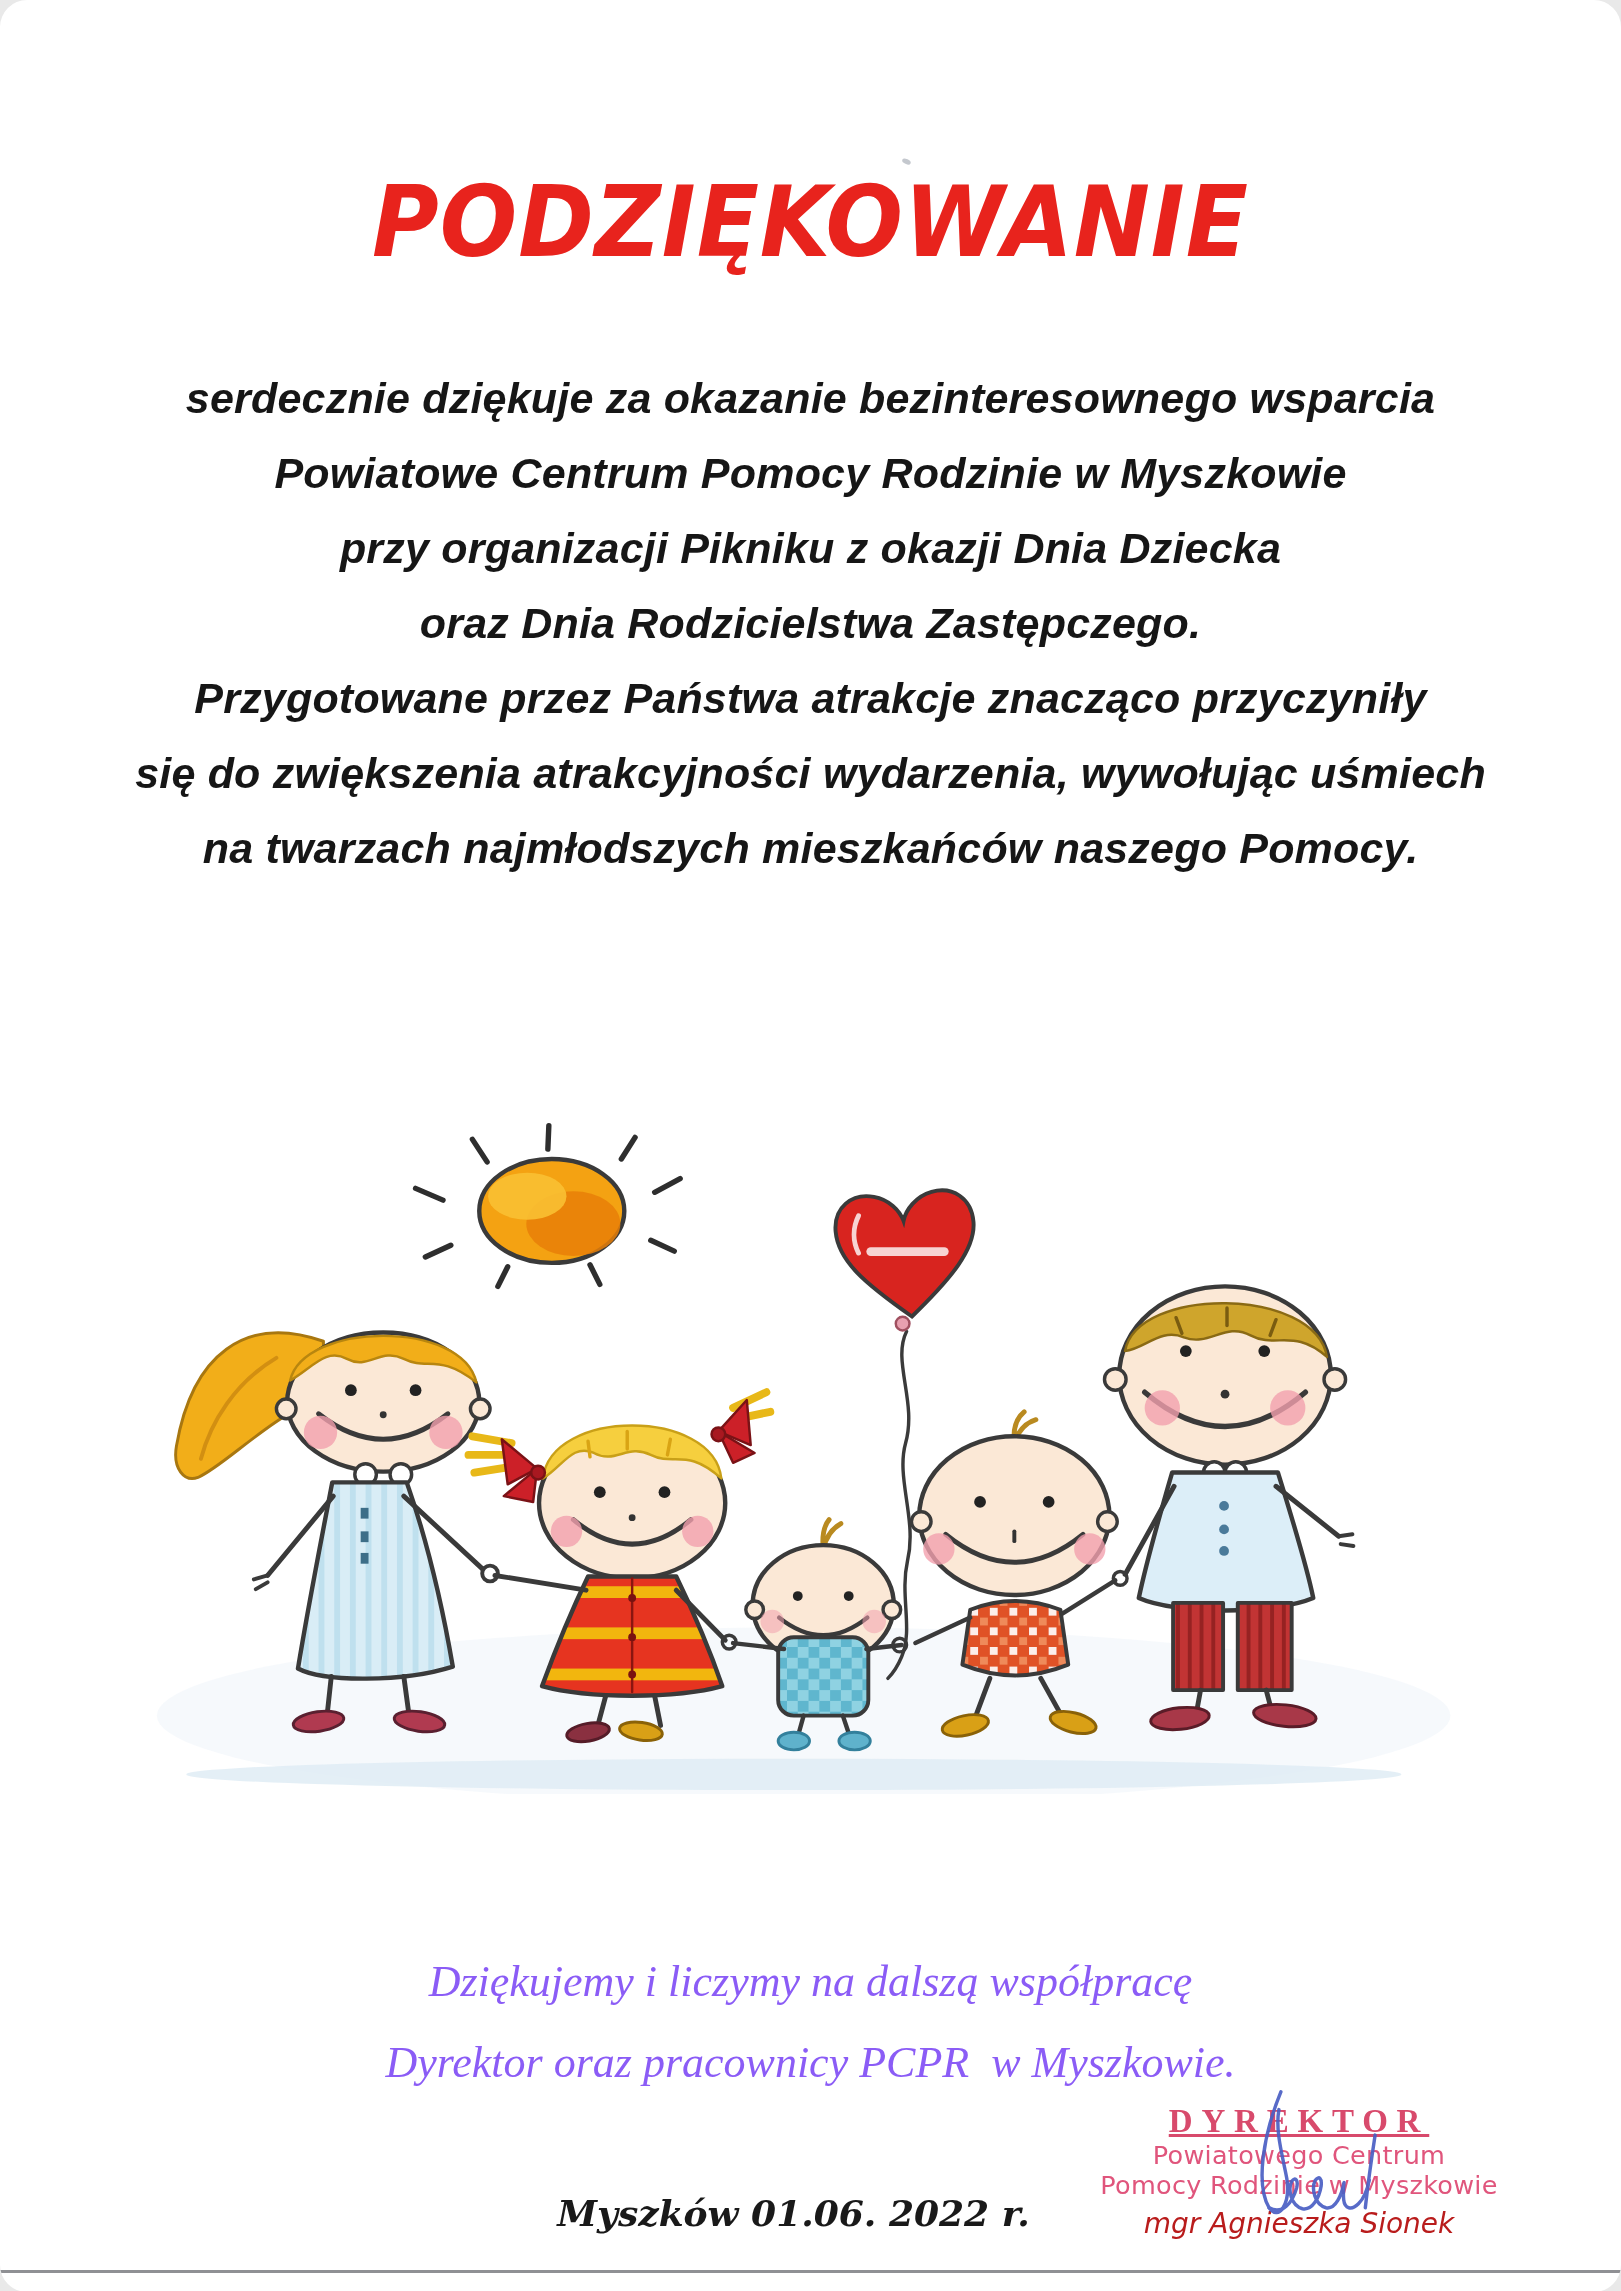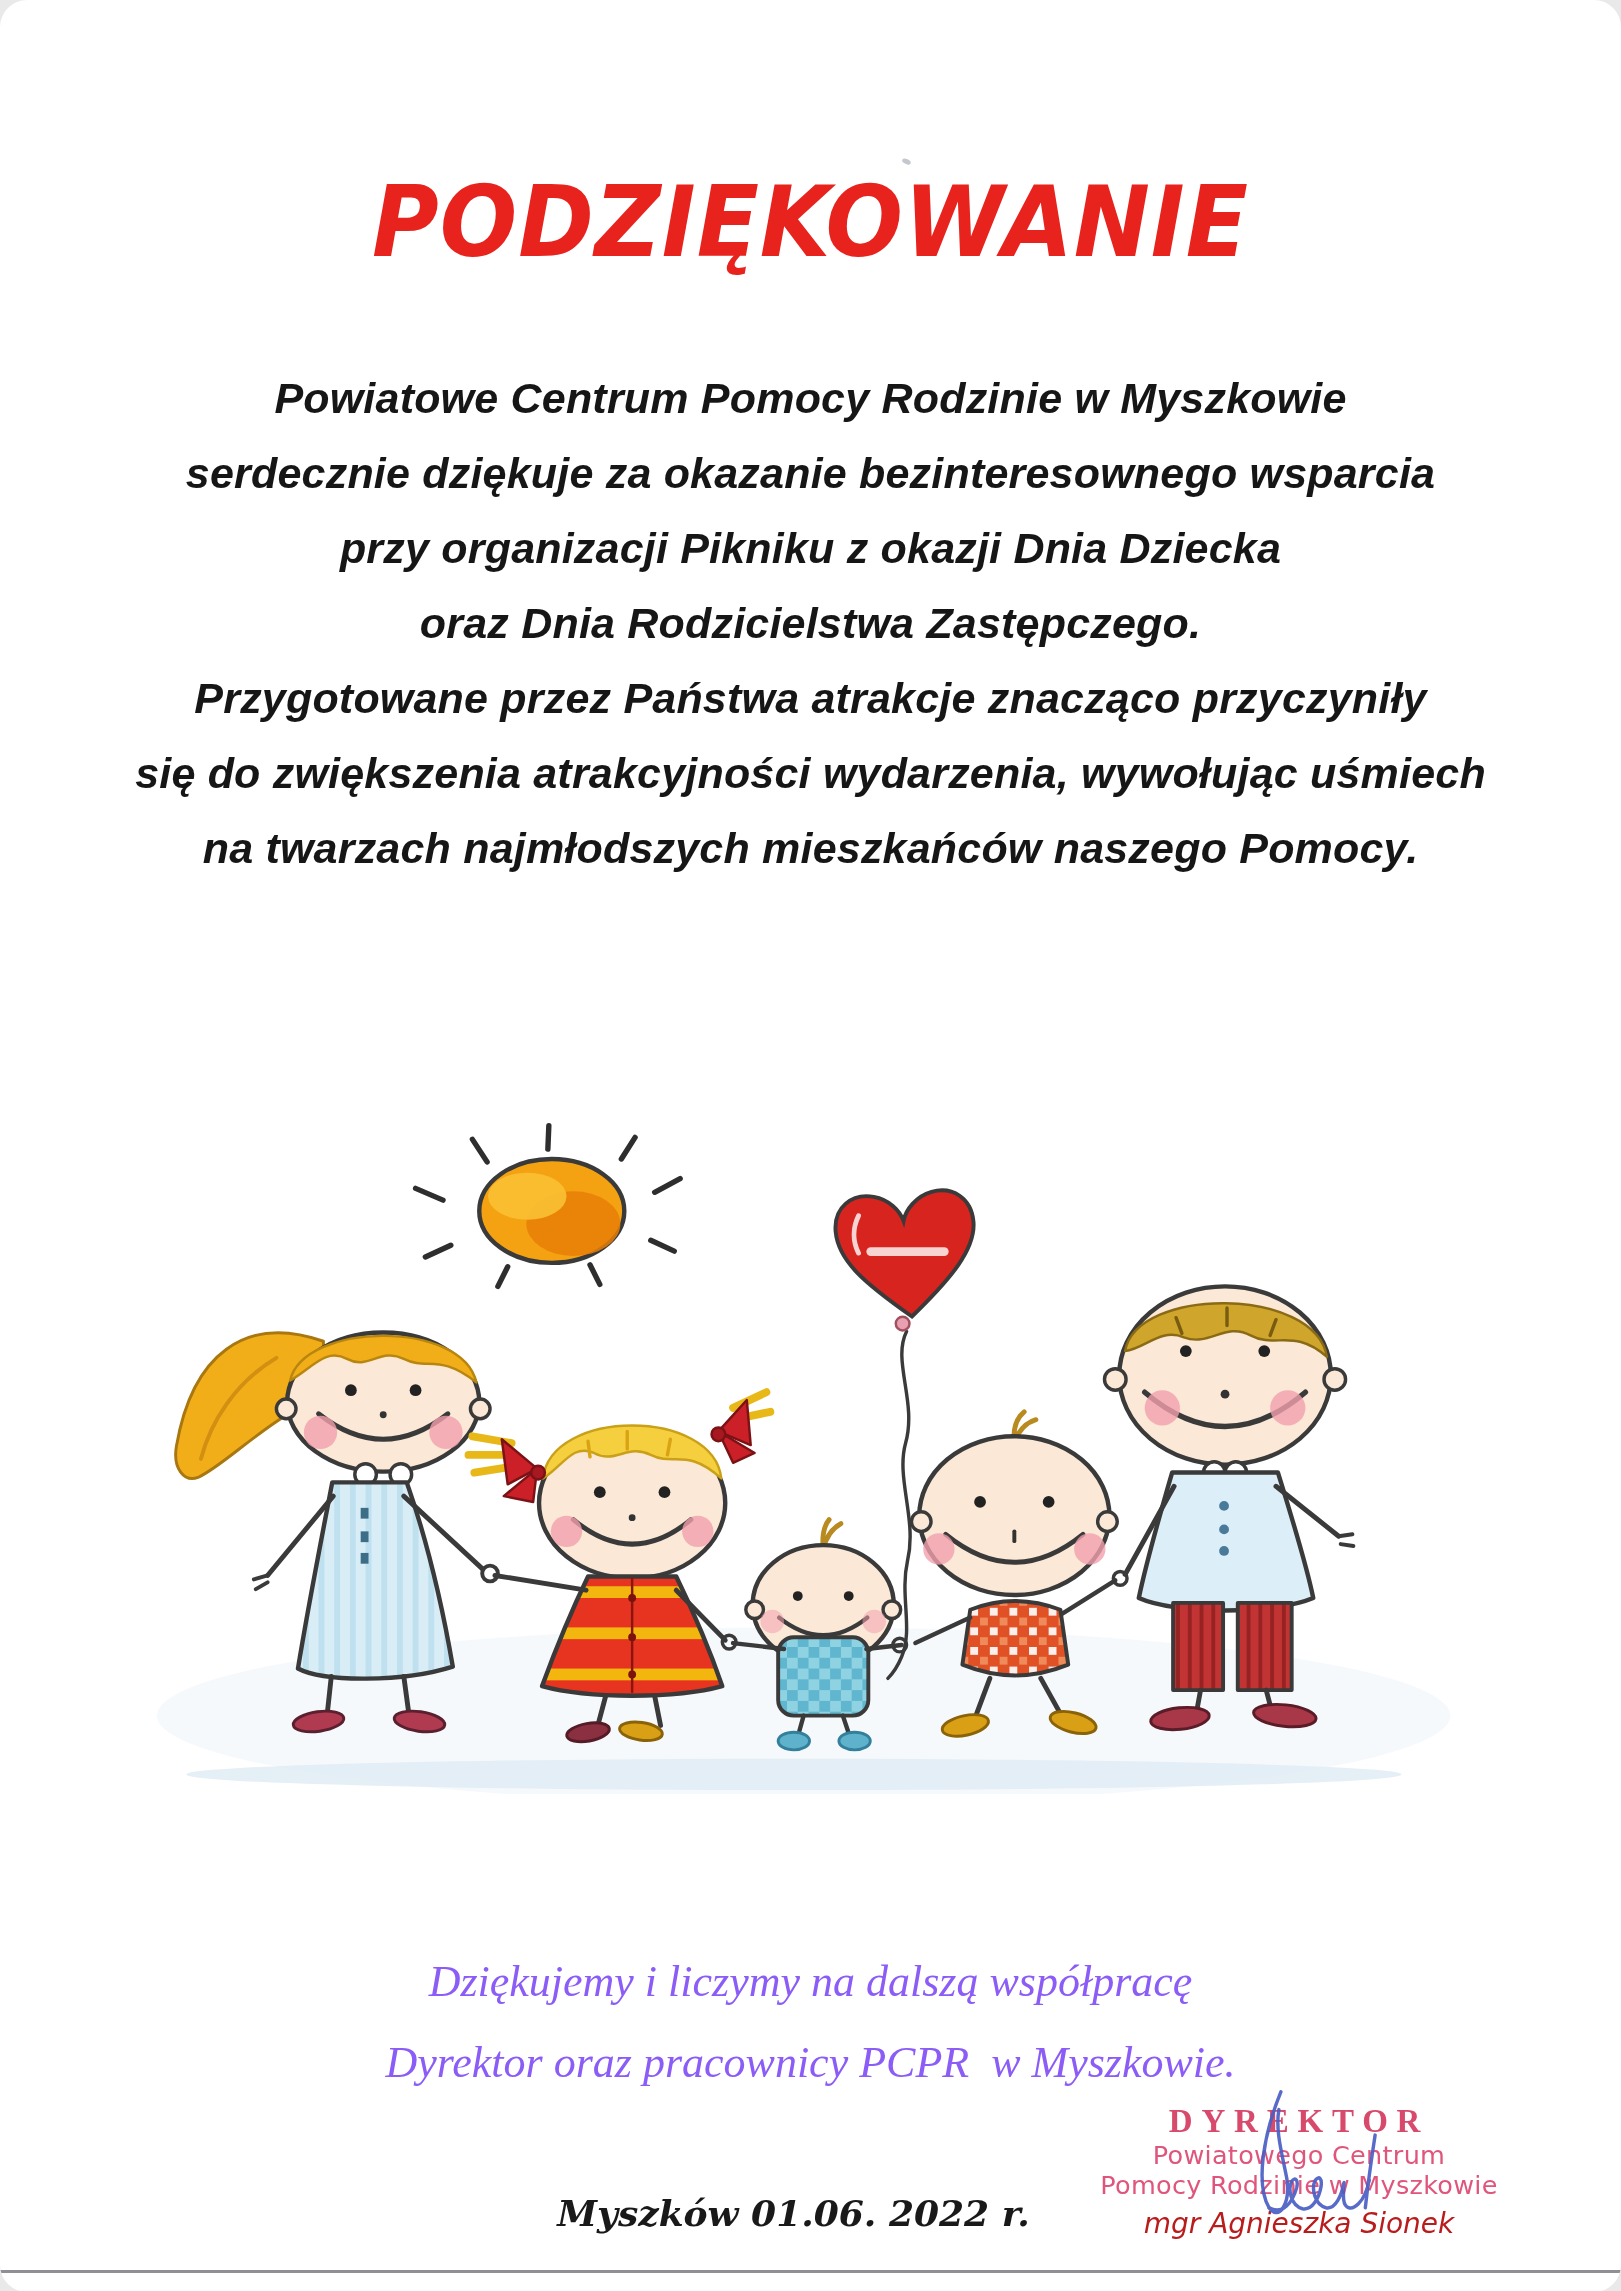--- a/index.html
+++ b/index.html
@@ -21,42 +21,42 @@
   .closing{
     position:absolute;left:0;width:1621px;text-align:center;
     font:italic 44px "Liberation Serif",serif;color:#8b5cf6;white-space:pre-wrap;
   }
   .closing-1{top:1956px;}
   .closing-2{top:2037px;}
   .stamp{
     position:absolute;left:1096px;top:2103px;width:406px;text-align:center;
     color:#e0557c;line-height:29px;
   }
-  .stamp-title{font:600 33px "Liberation Serif",serif;letter-spacing:8.8px;color:#d84a6c;line-height:37px;}
+  .stamp-title{font:600 33px "Liberation Serif",serif;letter-spacing:8.8px;color:#d84a6c;line-height:37px;text-decoration:underline;}
   .stamp-org{font:25.5px "DejaVu Sans",sans-serif;letter-spacing:0.3px;}
   .stamp-signer{font:italic 28px "DejaVu Sans",sans-serif;margin-top:7px;color:#b91c1c;}
   .signature-svg{position:absolute;left:1220px;top:2084px;}
   .date-line{
     position:absolute;top:2192px;left:0;right:82px;text-align:center;
     font:italic 700 36px "DejaVu Serif",serif;color:#191919;padding-left:48px;
   }
   .scan-line{position:absolute;top:2270px;left:0;width:1621px;height:2.9px;background:#8f9094;}
   .speck{position:absolute;left:902px;top:159px;width:8.8px;height:4.9px;background:#c4c8ce;border-radius:50%;transform:rotate(25deg);}
 </style>
 </head>
 <body>
 
 <div class="page">
 
   <div class="doc-title">PODZIĘKOWANIE</div>
   <div class="speck"></div>
 
   <div class="doc-body">
+    <div>serdecznie dziękuje za okazanie bezinteresownego wsparcia</div>
     <div>Powiatowe Centrum Pomocy Rodzinie w Myszkowie</div>
-    <div>serdecznie dziękuje za okazanie bezinteresownego wsparcia</div>
     <div>przy organizacji Pikniku z okazji Dnia Dziecka</div>
     <div>oraz Dnia Rodzicielstwa Zastępczego.</div>
     <div>Przygotowane przez Państwa atrakcje znacząco przyczyniły</div>
     <div>się do zwiększenia atrakcyjności wydarzenia, wywołując uśmiech</div>
     <div>na twarzach najmłodszych mieszkańców naszego Pomocy.</div>
   </div>
 
   <svg class="illustration" width="1621" height="686" viewBox="0 0 1654 700">
     <defs>
       <pattern id="p-dress" width="16" height="16" patternUnits="userSpaceOnUse">

